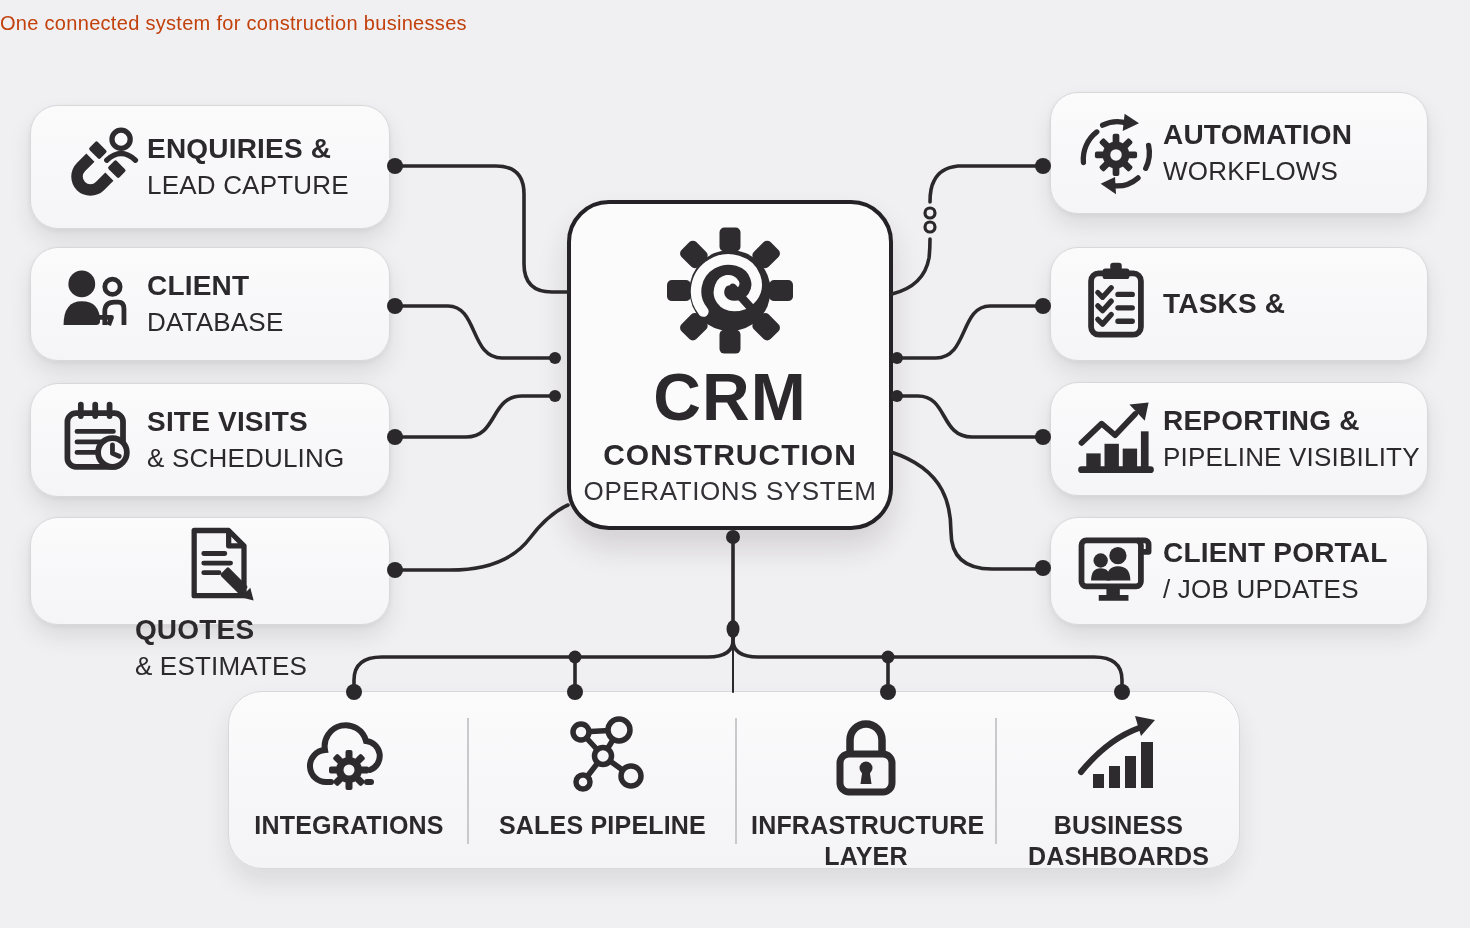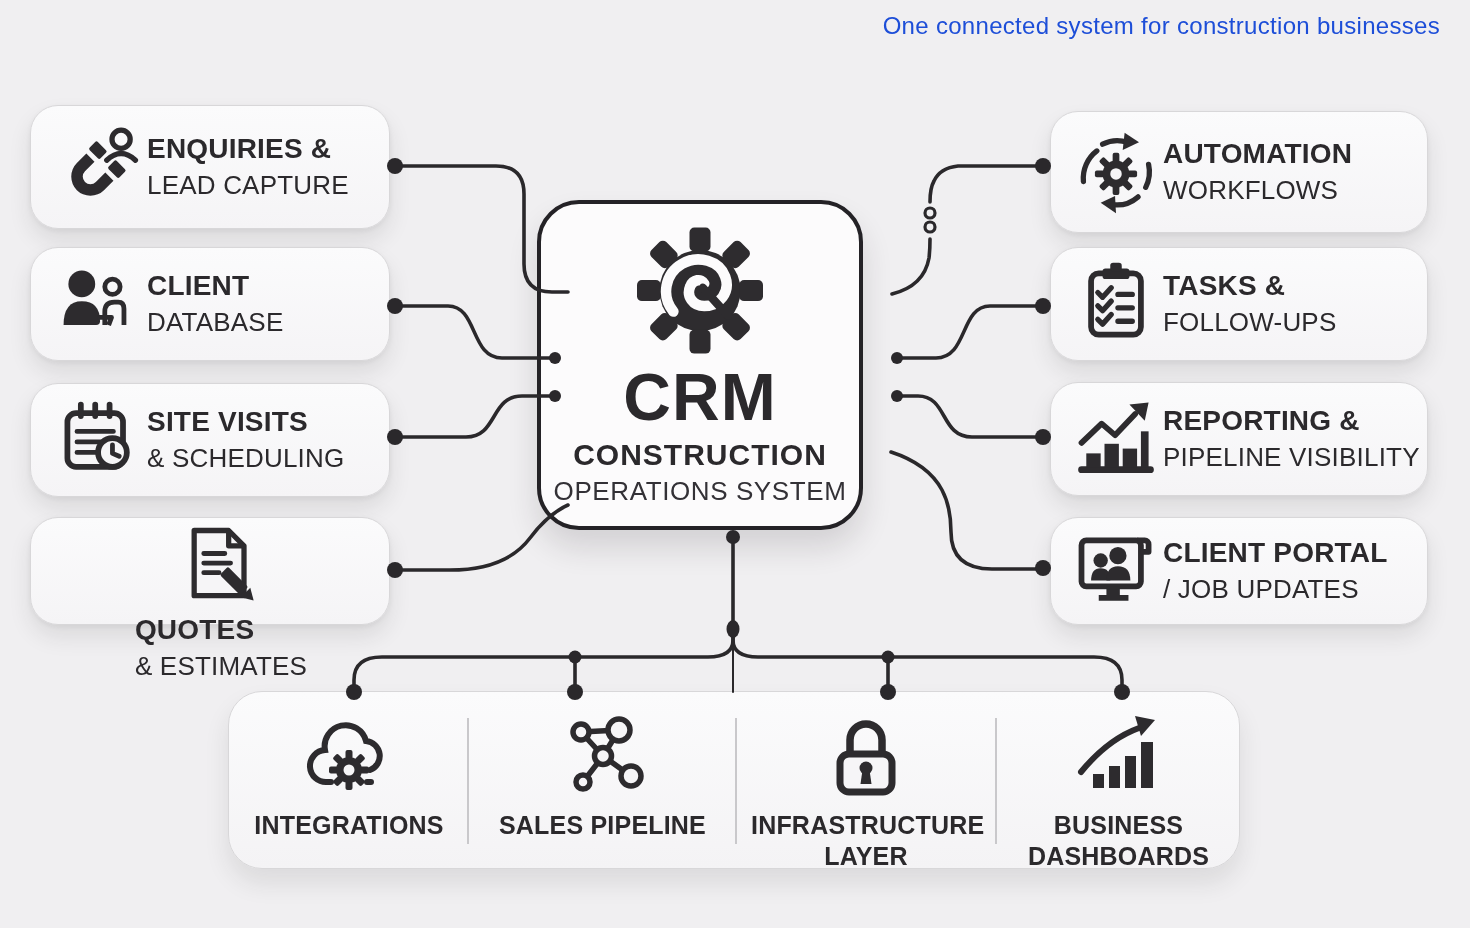--- a/index.html
+++ b/index.html
@@ -1,37 +1,37 @@
 <!DOCTYPE html>
 <html><head>
 <meta charset="utf-8">
 <style>
   html,body{margin:0;padding:0;}
   body{font-family:"Liberation Sans", sans-serif; background:#e9e8ea;}
   #canvas{position:relative;width:1470px;height:928px;background:#f0eff1;overflow:hidden;}
 
-  .title{position:absolute;top:12px;left:0;width:1440px;text-align:right;
-         font-size:24px;font-weight:500;color:#1d4ed8;letter-spacing:.3px;}
+  .title{position:absolute;top:12px;left:0;width:1440px;text-align:left;
+         font-size:20px;font-weight:500;color:#c2410c;letter-spacing:.3px;}
 
   
   .card{position:absolute;background:linear-gradient(180deg,#fbfbfc,#f5f4f6);
         border:1.5px solid #d8d7d9;border-radius:28px;
         box-shadow:0 12px 22px rgba(40,38,42,.10),0 2px 5px rgba(40,38,42,.06);
         display:flex;align-items:center;box-sizing:border-box;}
   .card .icon{flex:0 0 94px;display:flex;align-items:center;justify-content:center;}
   .card .txt{color:#2b292c;line-height:1.32;letter-spacing:.2px;}
   .card .l1{font-weight:700;font-size:28px;}
   .card .l2{font-weight:400;font-size:26px;}
 
   .leftcard{left:30px;width:360px;padding-left:22px;}
   .rightcard{left:1050px;width:378px;padding-left:18px;}
   .rightcard .txt{white-space:nowrap;}
 
   
-  .center{position:absolute;left:537px;top:200px;width:326px;height:330px;
+  .center{position:absolute;left:567px;top:200px;width:326px;height:330px;
           background:#fcfbfc;border:4px solid #242226;border-radius:42px;
           box-shadow:0 18px 30px rgba(40,38,42,.14);
           display:flex;flex-direction:column;align-items:center;box-sizing:border-box;}
   .center .acr{font-size:66px;font-weight:800;color:#2b292c;letter-spacing:1px;line-height:1;margin-top:2px;}
   .center .c1{font-size:30px;font-weight:800;color:#2b292c;letter-spacing:1px;margin-top:8px;}
   .center .c2{font-size:26px;font-weight:400;color:#333136;letter-spacing:.6px;margin-top:4px;}
 
   
   .bottom{position:absolute;left:228px;top:691px;width:1012px;height:178px;
           background:linear-gradient(180deg,#fbfbfc,#f4f3f5);
@@ -116,21 +116,21 @@
           <path d="M78 59 L90 66 L78 73 Z"></path>
         </g>
       </svg>
     </span>
     <span class="txt">
       <div class="l1">QUOTES</div>
       <div class="l2">&amp; ESTIMATES</div>
     </span>
   </div>
 
-  <div class="card rightcard" style="top:111px;height:122px;">
+  <div class="card rightcard" style="top:92px;height:122px;">
     <span class="icon">
       <svg width="92" height="92" viewBox="0 0 96 96">
         <path d="M14 58 A36 36 0 0 1 28 26" fill="none" stroke="#2d2b2e" stroke-width="5.5" stroke-linecap="round"></path>
         <path d="M34 19 A34 34 0 0 1 60 17" fill="none" stroke="#2d2b2e" stroke-width="5.5" stroke-linecap="round"></path>
         <path d="M57 7 L72 17 L55 25 Z" fill="#2d2b2e"></path>
         <path d="M82 40 A36 36 0 0 1 79 64" fill="none" stroke="#2d2b2e" stroke-width="5.5" stroke-linecap="round"></path>
         <path d="M71 74 A34 34 0 0 1 44 82" fill="none" stroke="#2d2b2e" stroke-width="5.5" stroke-linecap="round"></path>
         <path d="M47 73 L32 80 L48 91 Z" fill="#2d2b2e"></path>
         <g fill="#2d2b2e">
           <rect x="44.5" y="28" width="7" height="10" rx="2"></rect>
@@ -159,21 +159,20 @@
         <rect x="34" y="11" width="28" height="11" rx="3" fill="#2d2b2e"></rect>
         <rect x="42" y="5" width="12" height="9" rx="3" fill="#2d2b2e"></rect>
         <path d="M29 36 l5 5 l9 -10" fill="none" stroke="#2d2b2e" stroke-width="5.5" stroke-linecap="round" stroke-linejoin="round"></path>
         <path d="M29 50 l5 5 l9 -10" fill="none" stroke="#2d2b2e" stroke-width="5.5" stroke-linecap="round" stroke-linejoin="round"></path>
         <path d="M29 64 l5 5 l9 -10" fill="none" stroke="#2d2b2e" stroke-width="5.5" stroke-linecap="round" stroke-linejoin="round"></path>
         <path d="M50 38 H65 M50 52 H65 M50 66 H65" stroke="#2d2b2e" stroke-width="5.5" stroke-linecap="round"></path>
       </svg>
     </span>
     <span class="txt">
       <div class="l1">TASKS &amp;</div>
-      <div class="l2">FOLLOW-UPS</div>
     </span>
   </div>
 
   <div class="card rightcard" style="top:382px;height:114px;">
     <span class="icon">
       <svg width="92" height="92" viewBox="0 0 96 96">
         <path d="M12 80 H84" stroke="#2d2b2e" stroke-width="7" stroke-linecap="round"></path>
         <rect x="17" y="63" width="15" height="15" fill="#2d2b2e"></rect>
         <rect x="36" y="53" width="15" height="25" fill="#2d2b2e"></rect>
         <rect x="55" y="58" width="15" height="20" fill="#2d2b2e"></rect>

